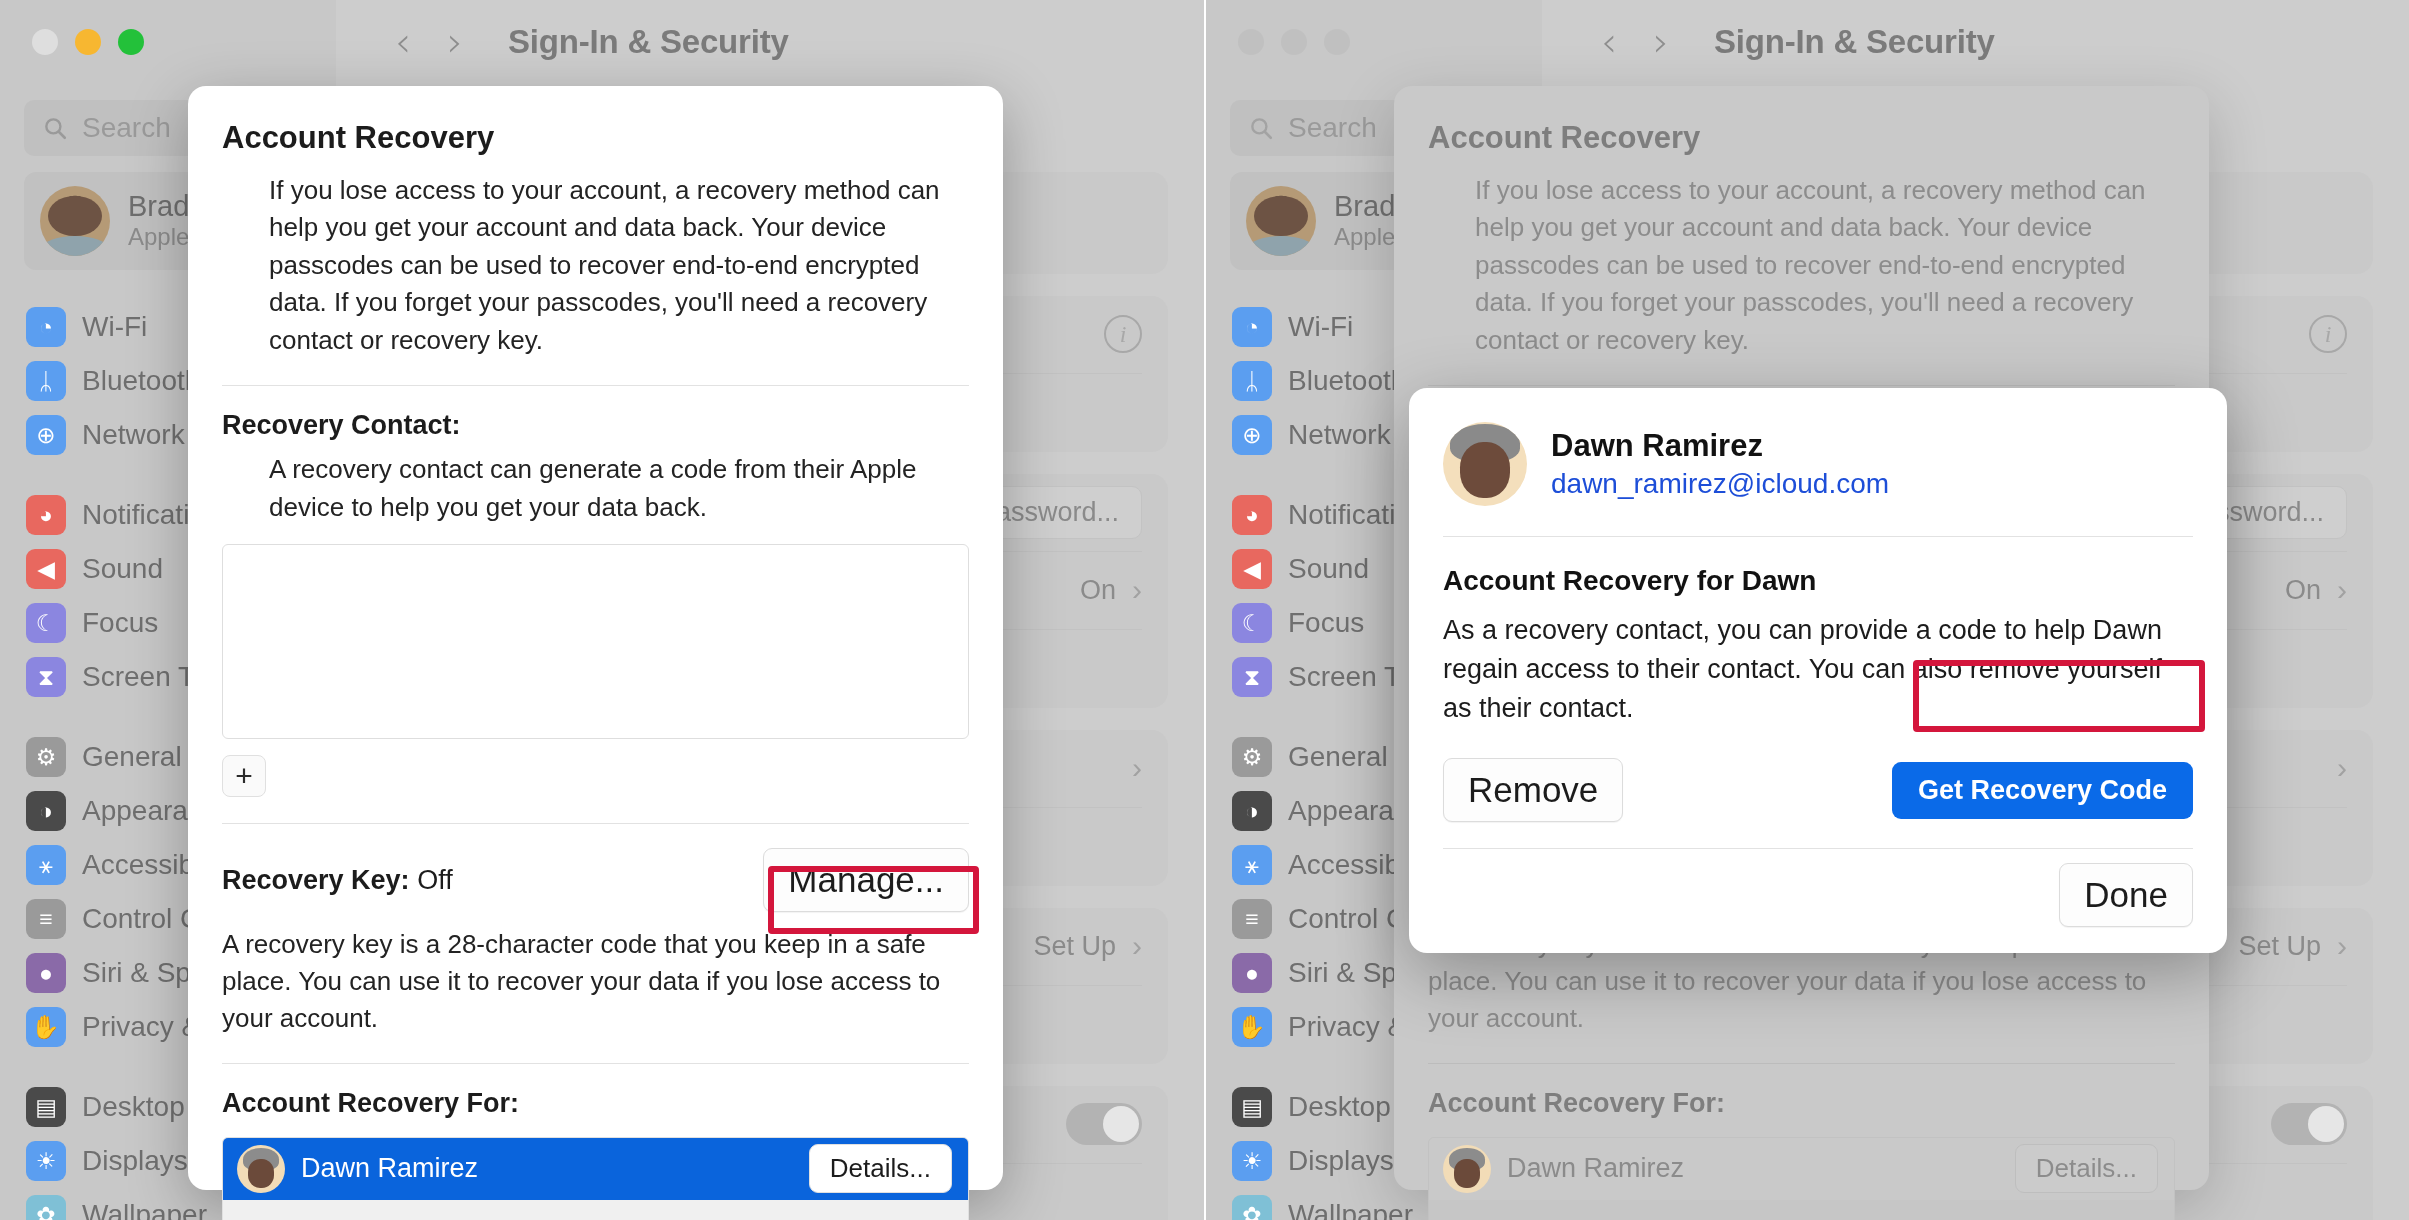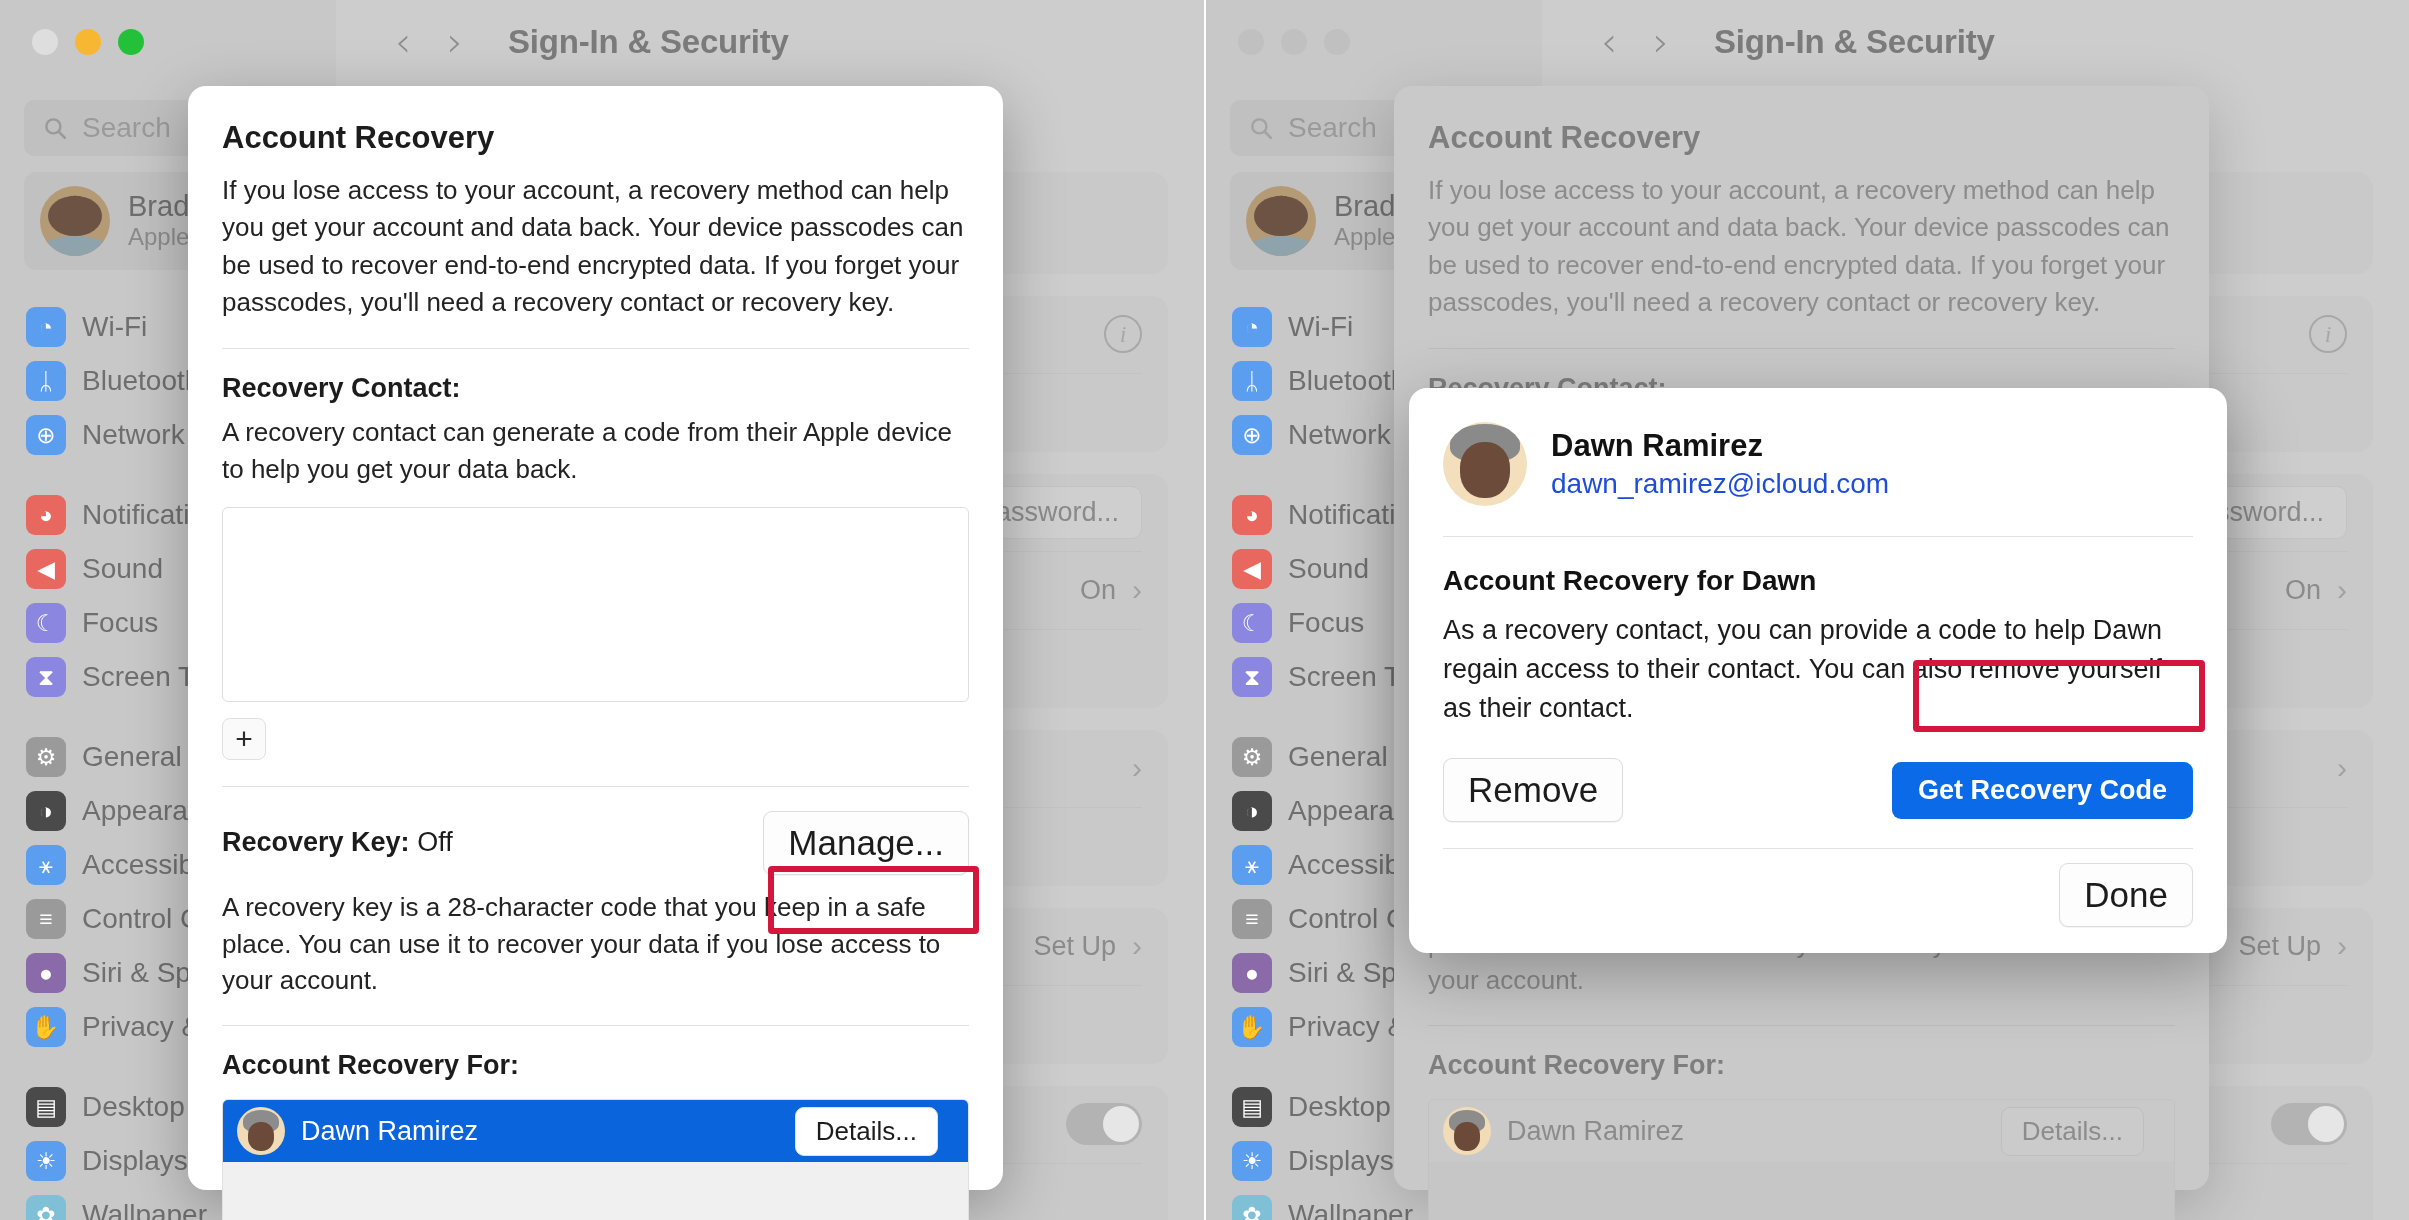--- a/index.html
+++ b/index.html
@@ -129,21 +129,21 @@
   
   .sheet {
     position: absolute; left: 188px; top: 86px; width: 815px;
     background: #ffffff; border-radius: 18px;
     padding: 34px 34px 30px 34px;
     box-shadow: 0 18px 60px rgba(0,0,0,.28);
   }
   .panel.right .sheet { background: #c9c9c9; box-shadow: 0 18px 60px rgba(0,0,0,.18); }
 
   .sh-title { font-size: 31px; font-weight: 700; color: #1c1c1c; margin-bottom: 16px; }
-  .sh-body { font-size: 26px; color: #232323; line-height: 1.44; }
+  .sh-body { font-size: 26px; color: #232323; line-height: 1.44; margin-left: 47px; }
   .hr { height: 1px; background: #e2e2e2; margin: 26px 0 24px; }
   .panel.right .hr { background: #bcbcbc; }
   .sh-sub { font-size: 27px; font-weight: 700; color: #1c1c1c; margin-bottom: 10px; }
 
   .listbox {
     border: 1px solid #dedede; border-radius: 6px; background: #fff;
     height: 195px; margin-top: 18px;
   }
   .panel.right .listbox { border-color: #c0c0c0; background: #c6c6c6; }
   .plus-btn {
@@ -184,21 +184,21 @@
     border-radius:50% 50% 40% 40%; background:#8c8c8c;
   }
   .memoji::after {
     content:""; position:absolute; left:22%; top:30%; width:56%; height:60%;
     border-radius:45%; background:#6b4a3a;
   }
   .sel-name { font-size: 27px; color: #ffffff; flex: 1; }
   .panel.right .sel-name { color: #8b8b8b; }
   .det-btn {
     background:#ffffff; border:1px solid #e0e0e0; border-radius:9px;
-    padding:8px 20px; font-size:26px; color:#1c1c1c; margin-right: 20px;
+    padding:8px 20px; font-size:26px; color:#1c1c1c; margin-right: 6px;
   }
   .panel.right .det-btn { background:#cbcbcb; border-color:#bebebe; color:#8c8c8c; }
 
   
   .ring {
     position: absolute; border: 6px solid #d4163c; border-radius: 4px;
     pointer-events: none;
   }
 
   

